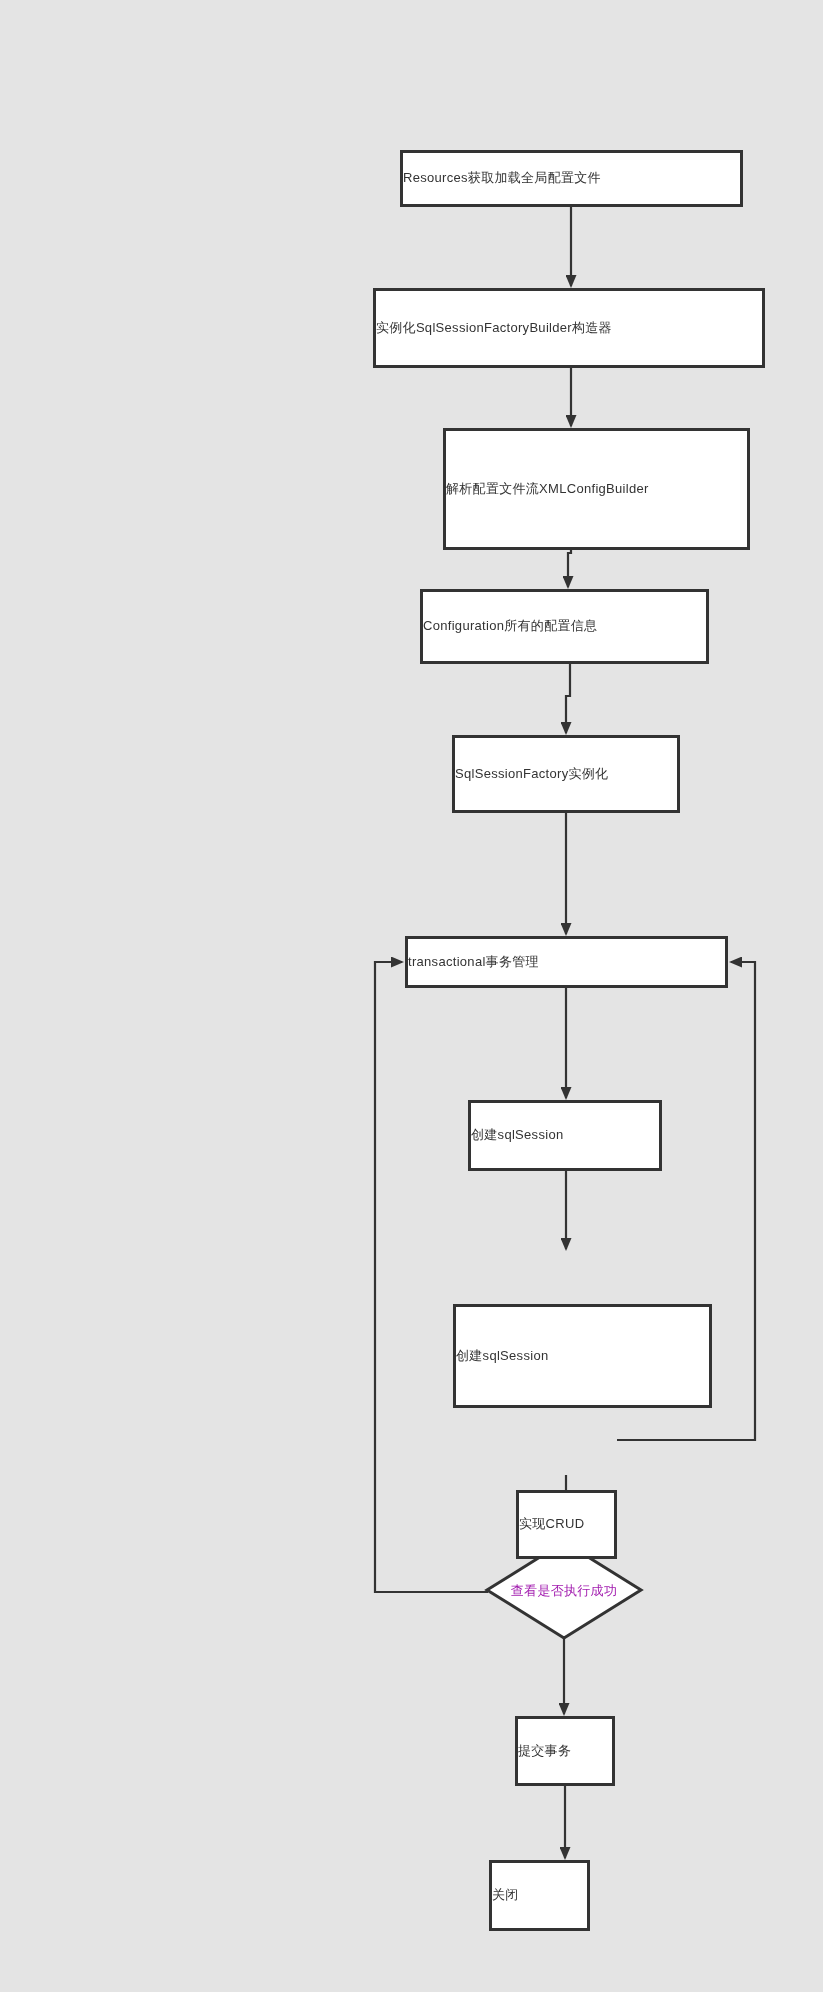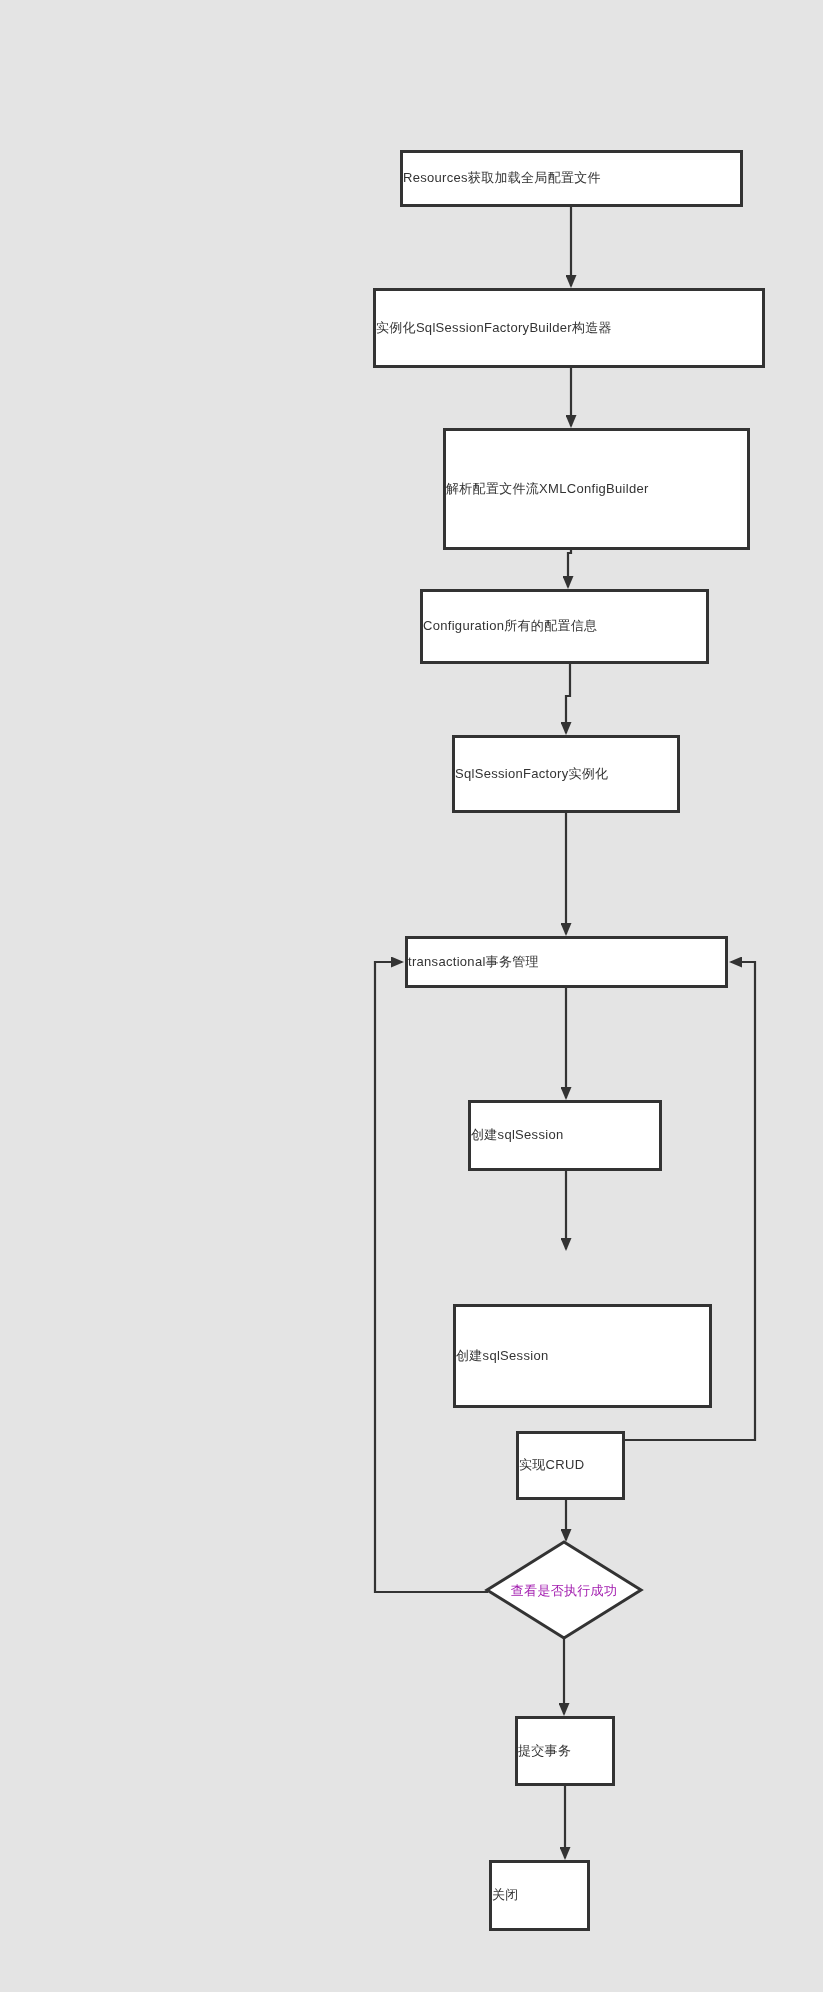--- a/index.html
+++ b/index.html
@@ -47,21 +47,21 @@
   }
   
   .n-resources     { left: 400px; top: 150px;  width: 343px; height: 57px;  }
   .n-builder       { left: 373px; top: 288px;  width: 392px; height: 80px;  }
   .n-xmlconfig     { left: 415px; top: 428px;  width: 307px; height: 122px; margin-left: 28px;  }
   .n-configuration { left: 420px; top: 589px;  width: 289px; height: 75px;  }
   .n-factory       { left: 452px; top: 735px;  width: 228px; height: 78px;  }
   .n-transactional { left: 405px; top: 936px;  width: 323px; height: 52px;  }
   .n-executor      { left: 468px; top: 1100px; width: 194px; height: 71px;  }
   .n-sqlsession    { left: 453px; top: 1304px; width: 259px; height: 104px; }
-  .n-crud          { left: 516px; top: 1431px; width: 109px; height: 69px;  }
+  .n-crud          { left: 516px; top: 1490px; width: 101px; height: 69px;  }
   .n-commit        { left: 515px; top: 1716px; width: 100px; height: 70px;  }
   .n-close         { left: 489px; top: 1860px; width: 101px; height: 71px;  }
 </style>
 </head>
 <body>
 
 <div id="canvas">
 
   <svg id="edges-layer" viewBox="0 0 823 1992" xmlns="http://www.w3.org/2000/svg">
     <defs>

